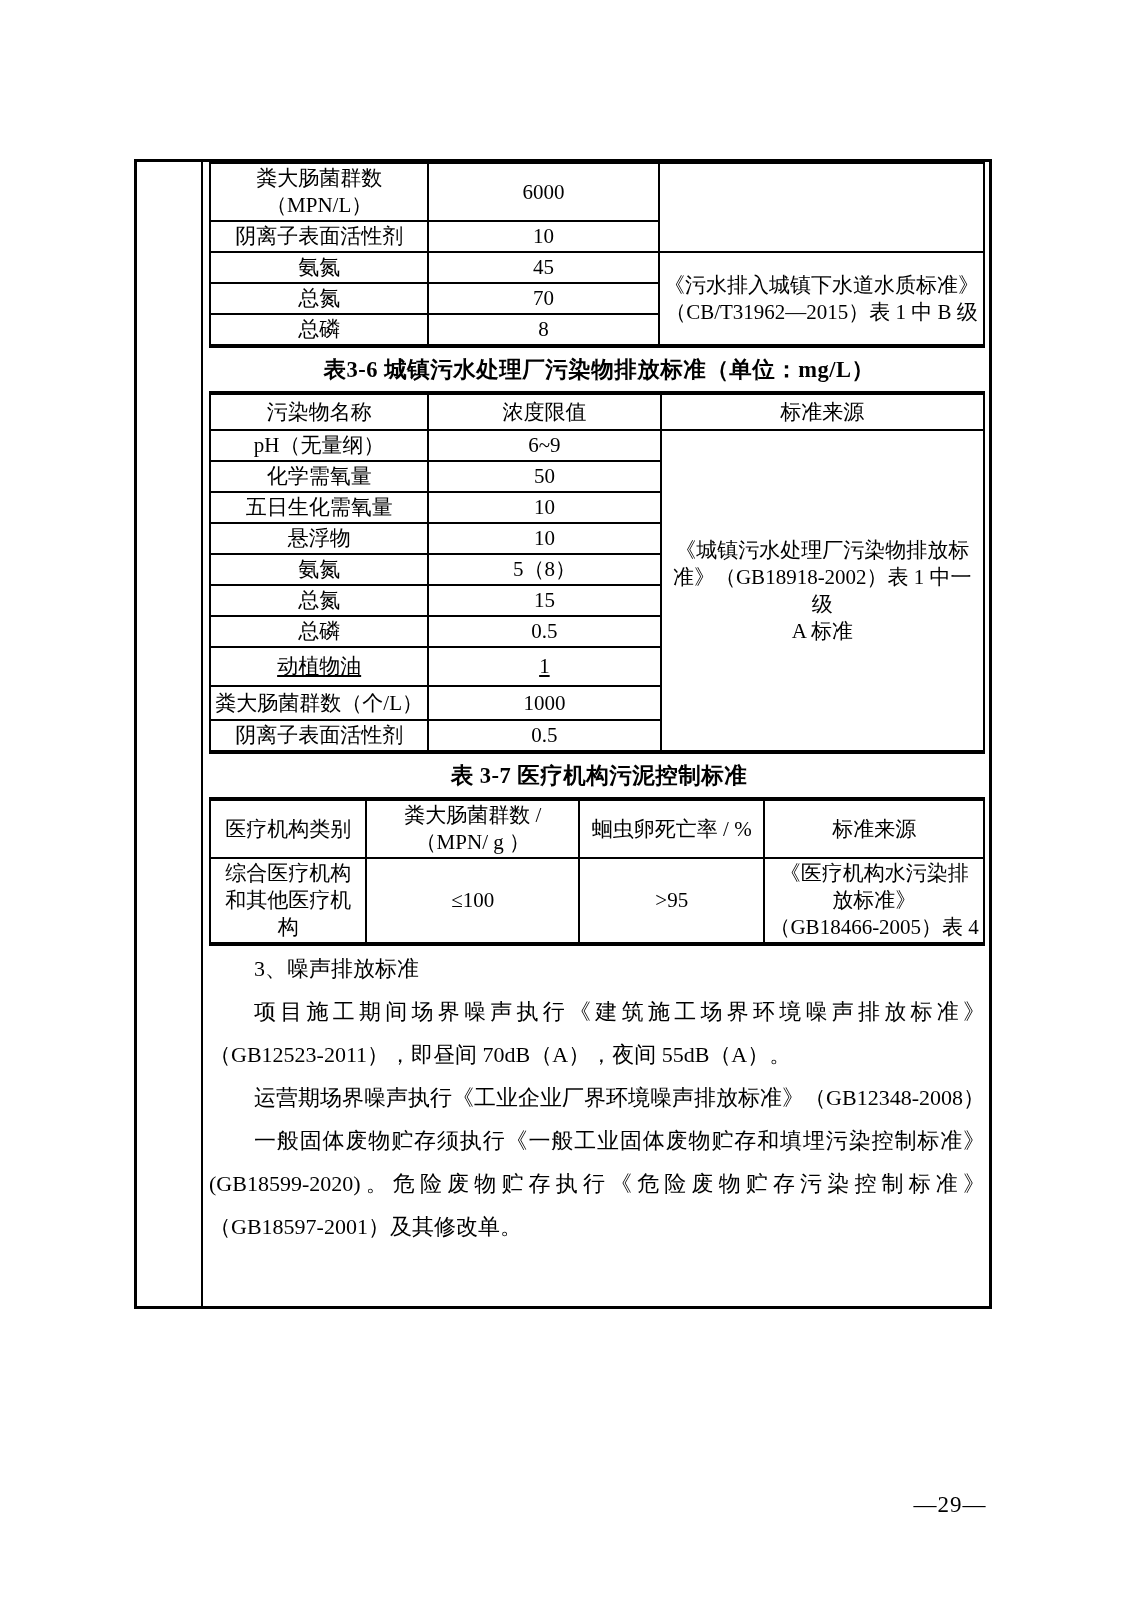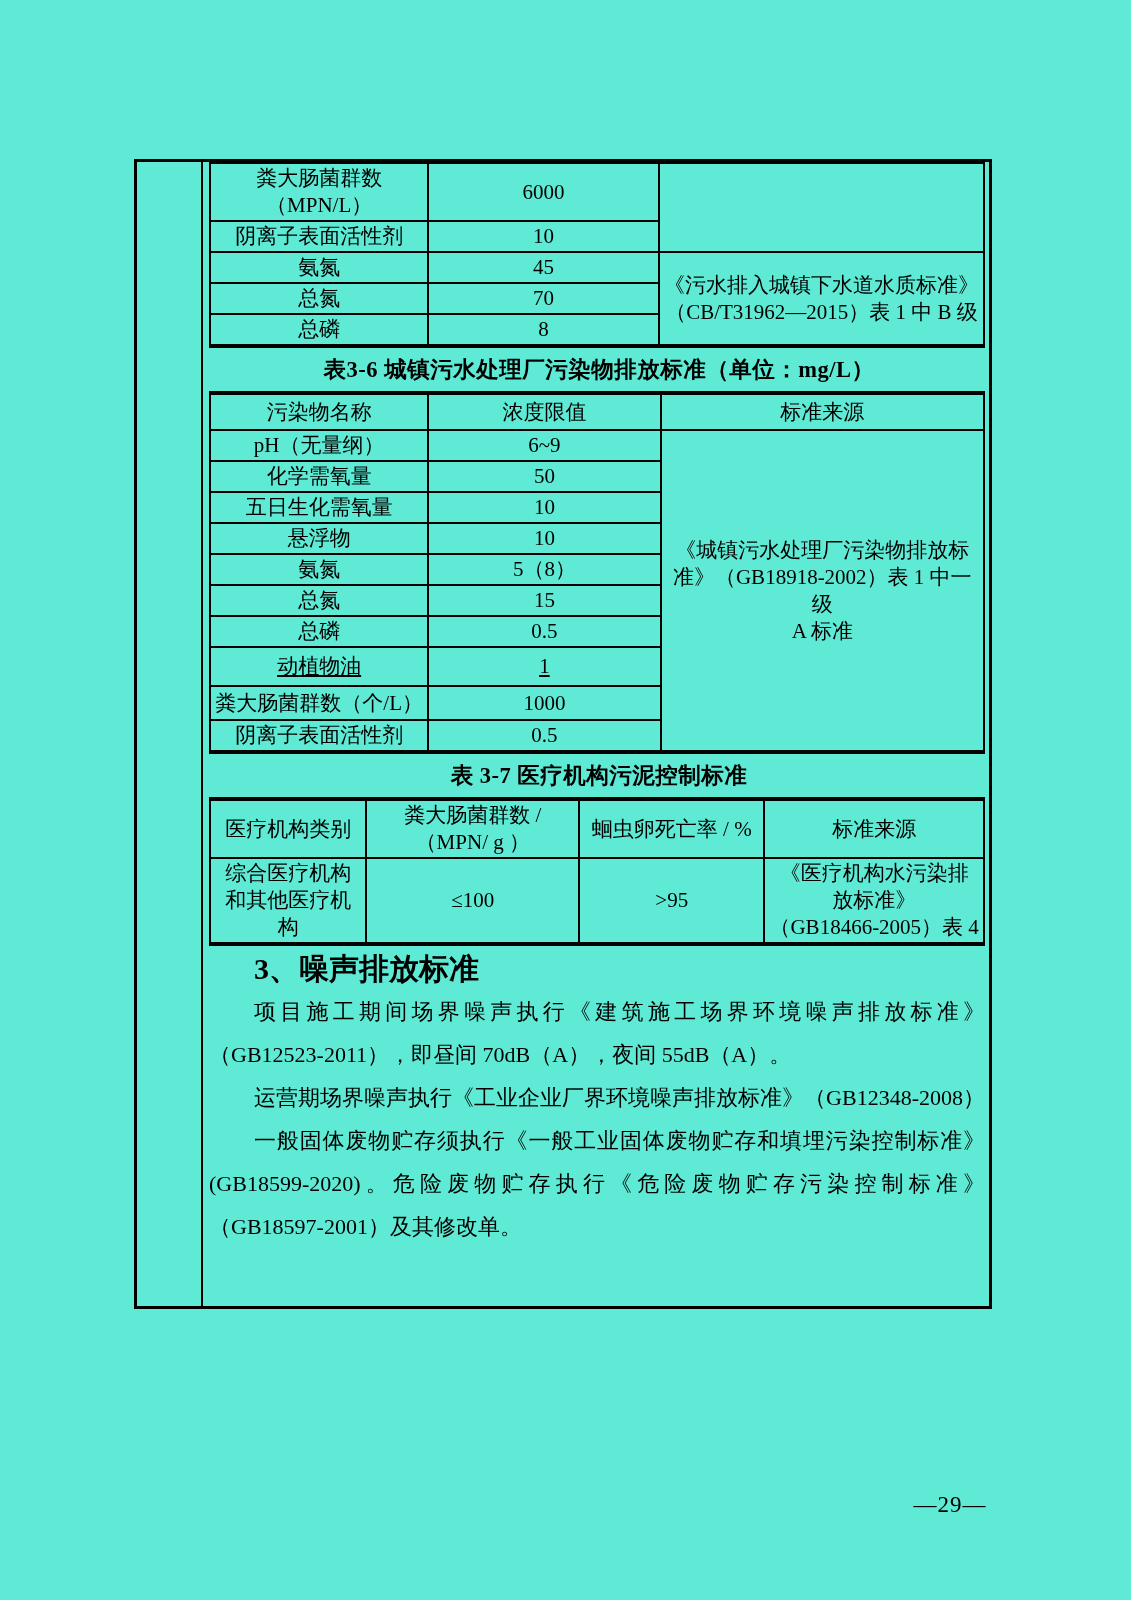--- a/index.html
+++ b/index.html
@@ -1,17 +1,17 @@
 <!DOCTYPE html>
 <html><head>
 <meta charset="utf-8">
 <style>
   html,body { margin:0; padding:0; background:#e8e8e8; }
   .page {
-    position:relative; width:1131px; height:1600px; background:#5eead4;
+    position:relative; width:1131px; height:1600px; background:#ffffff;
     font-family:"Liberation Serif","DejaVu Serif",serif; color:#000;
     margin:0 auto; overflow:hidden;
   }
   .doc-box {
     position:absolute; left:134px; top:159px; width:858px; height:1150px;
     border:3px solid #000; box-sizing:border-box; display:flex;
   }
   .left-strip { width:64px; flex:none; border-right:2px solid #000; }
   .main-cell { flex:1; box-sizing:border-box; padding:0 0 0 6px; display:flex; flex-direction:column; }
 
@@ -23,21 +23,21 @@
   .tbl-a { border:2px solid #000; border-top:none; border-bottom:4px solid #000; }
   .tbl-b, .tbl-c { border:2px solid #000; border-top:4px solid #000; border-bottom:4px solid #000; }
   .cl { line-height:27px; }
 
   .tbl-title {
     height:43px; display:flex; align-items:center; justify-content:center;
     font-weight:bold; font-size:22.5px; letter-spacing:0.5px;
   }
 
   .textblock { font-size:22px; padding-top:2px; padding-right:4px; }
-  .tb-h { font-weight:bold; line-height:42px; padding-left:45px; font-size:30px; }
+  .tb-h { font-weight:normal; line-height:42px; padding-left:45px; font-size:22px; }
   .tb-h.mt { margin-top:2px; }
   .pline { line-height:43px; }
   .indent { text-indent:45px; }
   .just { text-align:justify; text-align-last:justify; text-justify:inter-character; }
 
   .pagenum {
     position:absolute; left:870px; top:1492px; width:160px;
     text-align:center; font-size:23px; letter-spacing:1px;
   }
 </style>

